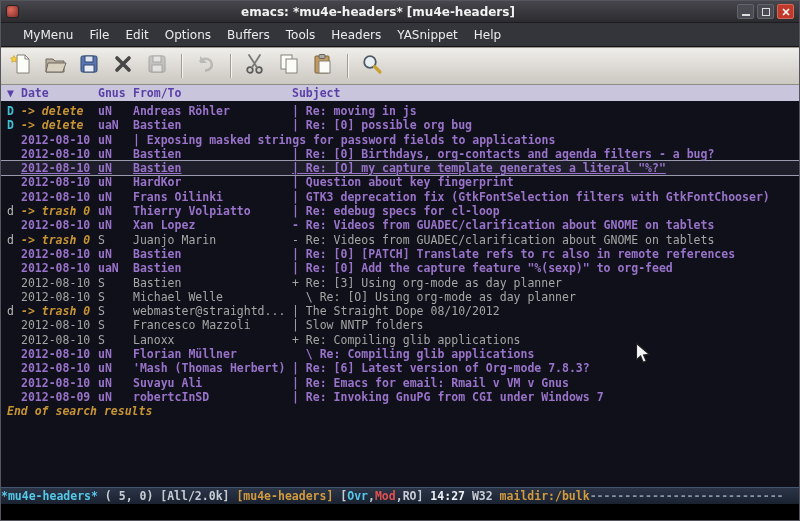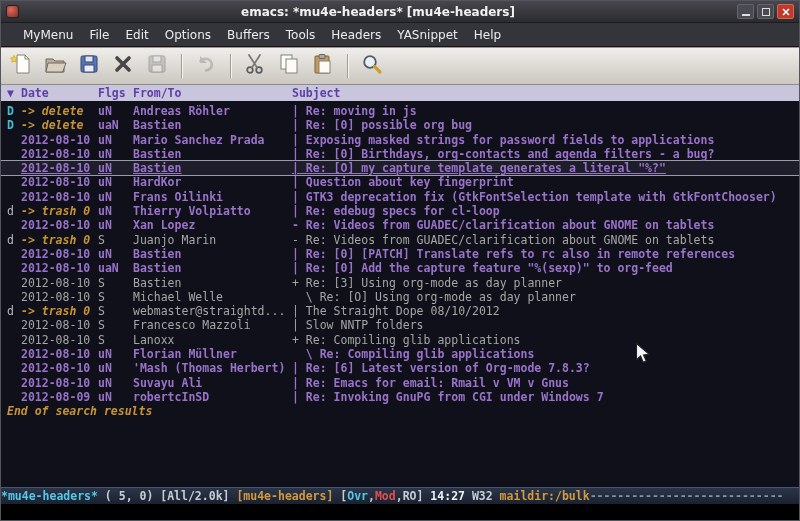--- a/index.html
+++ b/index.html
@@ -175,31 +175,31 @@
       </div>
       <div class="tool-sep"></div>
       <div class="tool-btn">
         <span><svg width="24" height="24" viewBox="0 0 24 24">
             <circle cx="10" cy="10" r="5.8" fill="#e8f0f4" stroke="#4f5a66" stroke-width="1.8"></circle>
             <path d="M14.5 14.5L20 20" stroke="#caa032" stroke-width="3.2" stroke-linecap="round"></path>
           </svg></span>
       </div>
     </div>
 
-  <div class="headerline"><span class="col-mark">▼</span><span class="col-date">Date</span><span class="col-flags">Flgs</span><span class="col-from">From/To</span><span class="col-subject">Subject</span></div>
+  <div class="headerline"><span class="col-mark">▼</span><span class="col-date">Date</span><span class="col-flags">Gnus</span><span class="col-from">From/To</span><span class="col-subject">Subject</span></div>
 
   <div class="buffer">
     <div id="rows">
         <div class="row unread"><span class="col-mark mark-delete">D</span><span class="col-date action">-&gt; delete</span><span class="col-flags">uN</span><span class="col-from">Andreas Röhler</span><span class="col-subject">| Re: moving in js</span></div>
         <div class="row unread"><span class="col-mark mark-delete">D</span><span class="col-date action">-&gt; delete</span><span class="col-flags">uaN</span><span class="col-from">Bastien</span><span class="col-subject">| Re: [0] possible org bug</span></div>
-        <div class="row unread"><span class="col-mark "></span><span class="col-date">2012-08-10</span><span class="col-flags">uN</span><span class="col-from">Mario Sanchez Prada</span><span class="col-subject">| Exposing masked strings for password fields to applications</span></div>
+        <div class="row unread"><span class="col-mark "></span><span class="col-date">2012-08-10</span><span class="col-flags">uN</span><span class="col-subject">| Exposing masked strings for password fields to applications</span></div>
         <div class="row unread"><span class="col-mark "></span><span class="col-date">2012-08-10</span><span class="col-flags">uN</span><span class="col-from">Bastien</span><span class="col-subject">| Re: [0] Birthdays, org-contacts and agenda filters - a bug?</span></div>
         <div class="row unread selected"><span class="col-mark "></span><span class="col-date">2012-08-10</span><span class="col-flags">uN</span><span class="col-from">Bastien</span><span class="col-subject">| Re: [O] my capture template generates a literal "%?"</span></div>
         <div class="row unread"><span class="col-mark "></span><span class="col-date">2012-08-10</span><span class="col-flags">uN</span><span class="col-from">HardKor</span><span class="col-subject">| Question about key fingerprint</span></div>
-        <div class="row unread"><span class="col-mark "></span><span class="col-date">2012-08-10</span><span class="col-flags">uN</span><span class="col-from">Frans Oilinki</span><span class="col-subject">| GTK3 deprecation fix (GtkFontSelection template with GtkFontChooser)</span></div>
+        <div class="row unread"><span class="col-mark "></span><span class="col-date">2012-08-10</span><span class="col-flags">uN</span><span class="col-from">Frans Oilinki</span><span class="col-subject">| GTK3 deprecation fix (GtkFontSelection filters with GtkFontChooser)</span></div>
         <div class="row unread"><span class="col-mark mark-trash">d</span><span class="col-date action">-&gt; trash 0</span><span class="col-flags">uN</span><span class="col-from">Thierry Volpiatto</span><span class="col-subject">| Re: edebug specs for cl-loop</span></div>
         <div class="row unread"><span class="col-mark "></span><span class="col-date">2012-08-10</span><span class="col-flags">uN</span><span class="col-from">Xan Lopez</span><span class="col-subject">- Re: Videos from GUADEC/clarification about GNOME on tablets</span></div>
         <div class="row read"><span class="col-mark mark-trash">d</span><span class="col-date action">-&gt; trash 0</span><span class="col-flags">S</span><span class="col-from">Juanjo Marin</span><span class="col-subject">- Re: Videos from GUADEC/clarification about GNOME on tablets</span></div>
         <div class="row unread"><span class="col-mark "></span><span class="col-date">2012-08-10</span><span class="col-flags">uN</span><span class="col-from">Bastien</span><span class="col-subject">| Re: [0] [PATCH] Translate refs to rc also in remote references</span></div>
         <div class="row unread"><span class="col-mark "></span><span class="col-date">2012-08-10</span><span class="col-flags">uaN</span><span class="col-from">Bastien</span><span class="col-subject">| Re: [0] Add the capture feature "%(sexp)" to org-feed</span></div>
         <div class="row read"><span class="col-mark "></span><span class="col-date">2012-08-10</span><span class="col-flags">S</span><span class="col-from">Bastien</span><span class="col-subject">+ Re: [3] Using org-mode as day planner</span></div>
         <div class="row read"><span class="col-mark "></span><span class="col-date">2012-08-10</span><span class="col-flags">S</span><span class="col-from">Michael Welle</span><span class="col-subject">  \ Re: [O] Using org-mode as day planner</span></div>
         <div class="row read"><span class="col-mark mark-trash">d</span><span class="col-date action">-&gt; trash 0</span><span class="col-flags">S</span><span class="col-from">webmaster@straightd...</span><span class="col-subject">| The Straight Dope 08/10/2012</span></div>
         <div class="row read"><span class="col-mark "></span><span class="col-date">2012-08-10</span><span class="col-flags">S</span><span class="col-from">Francesco Mazzoli</span><span class="col-subject">| Slow NNTP folders</span></div>
         <div class="row read"><span class="col-mark "></span><span class="col-date">2012-08-10</span><span class="col-flags">S</span><span class="col-from">Lanoxx</span><span class="col-subject">+ Re: Compiling glib applications</span></div>

